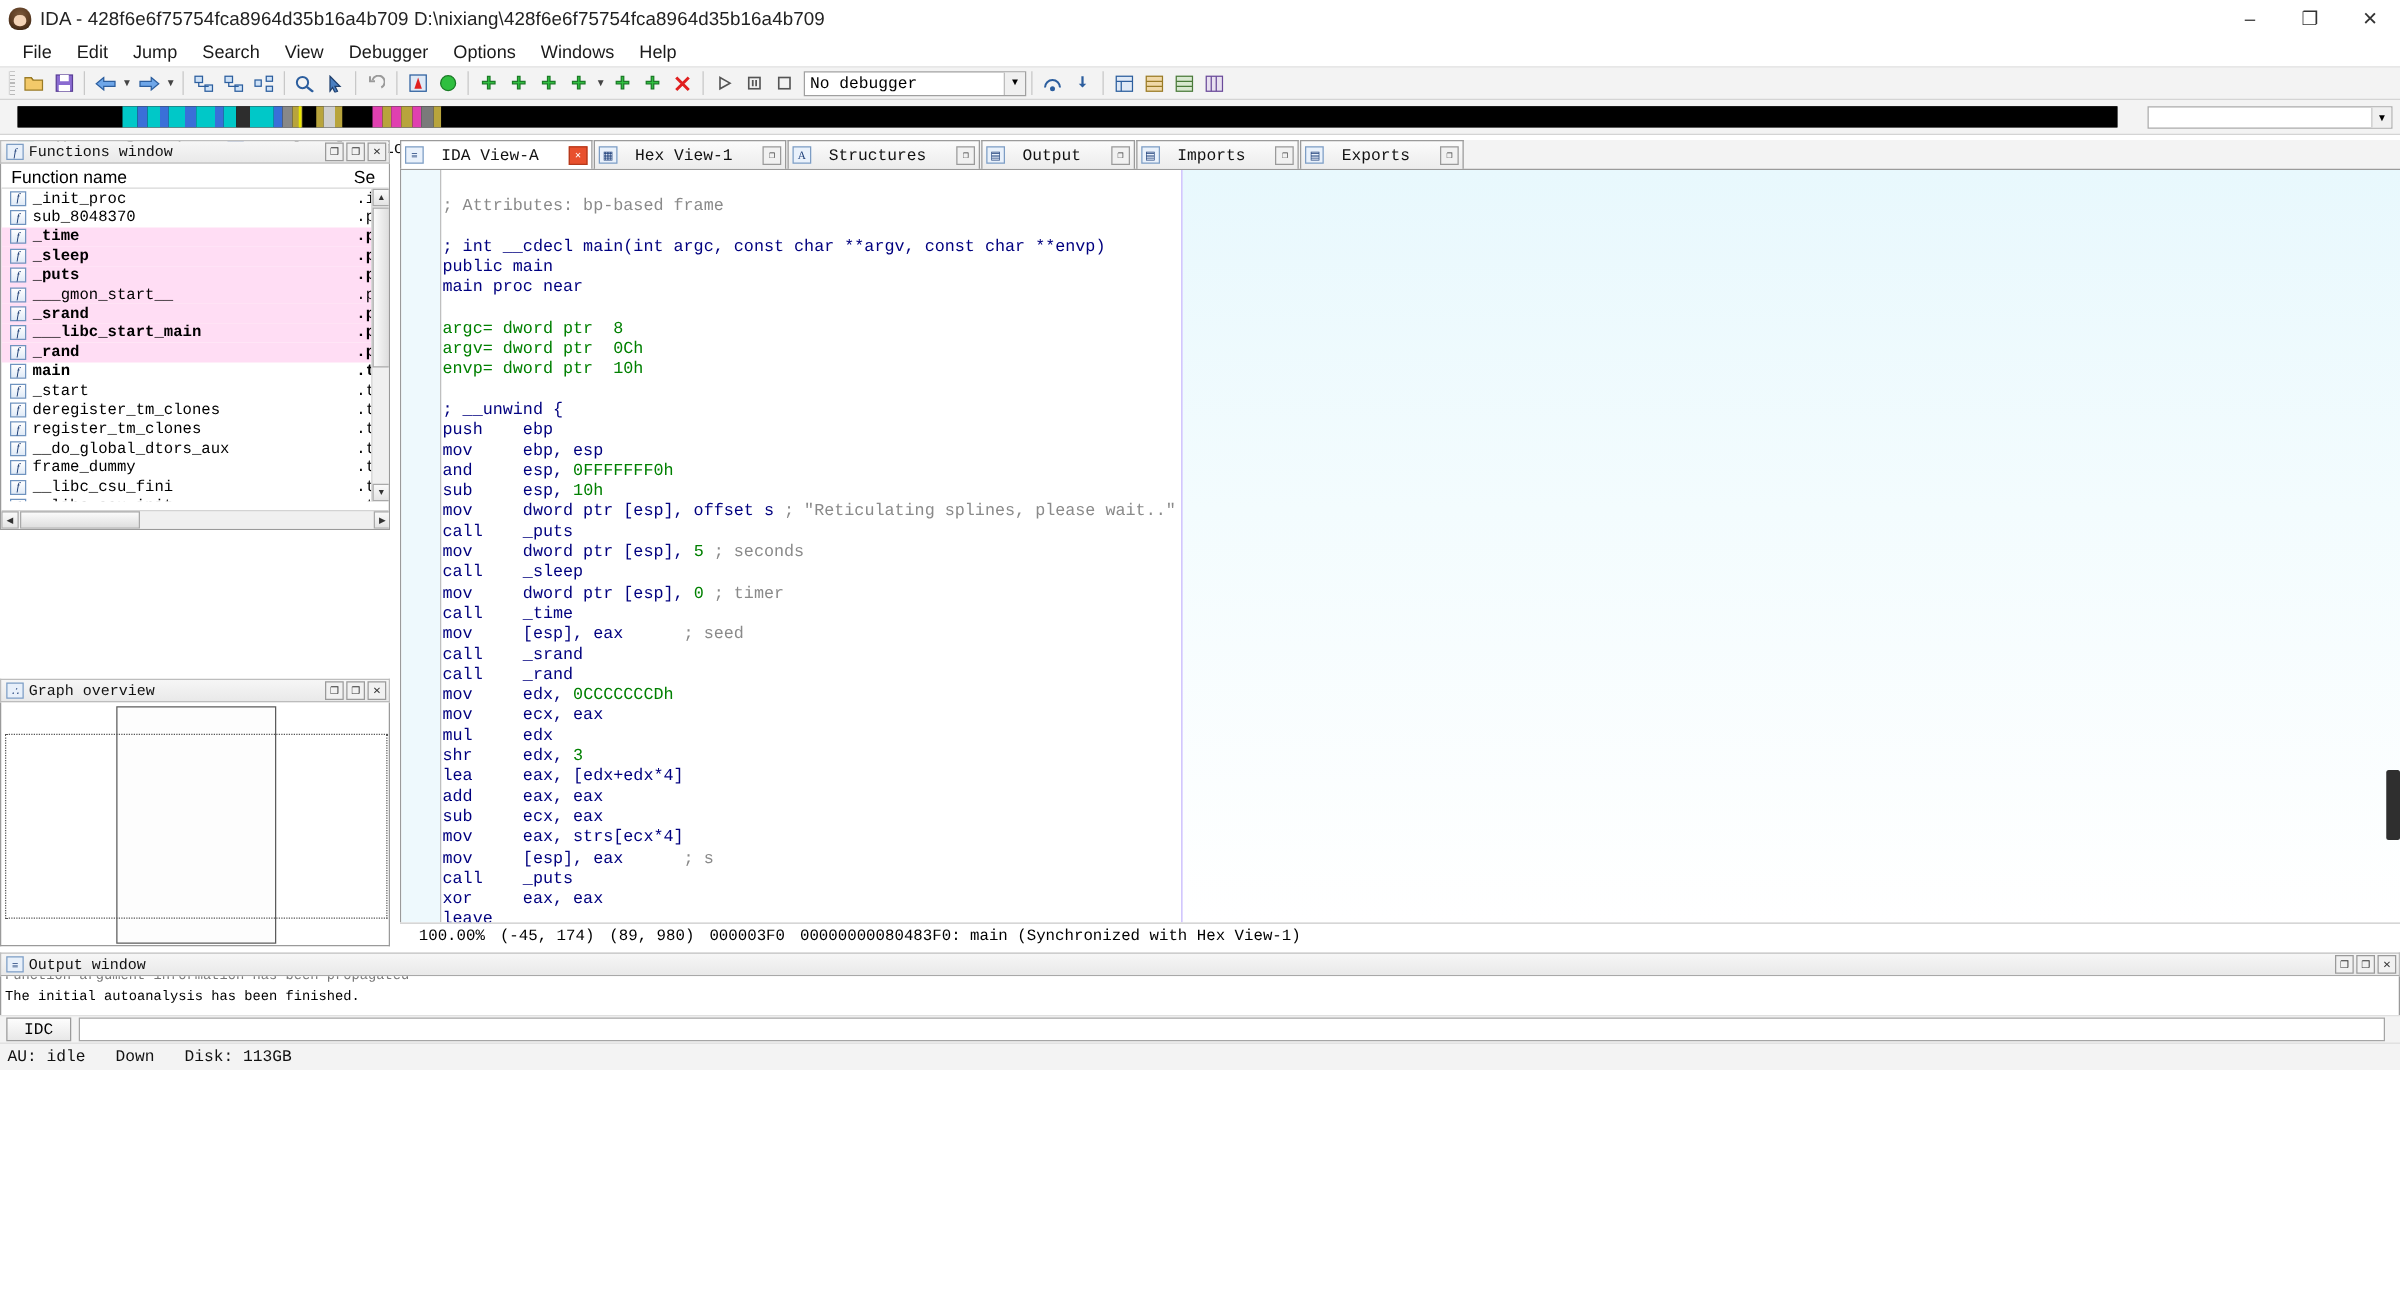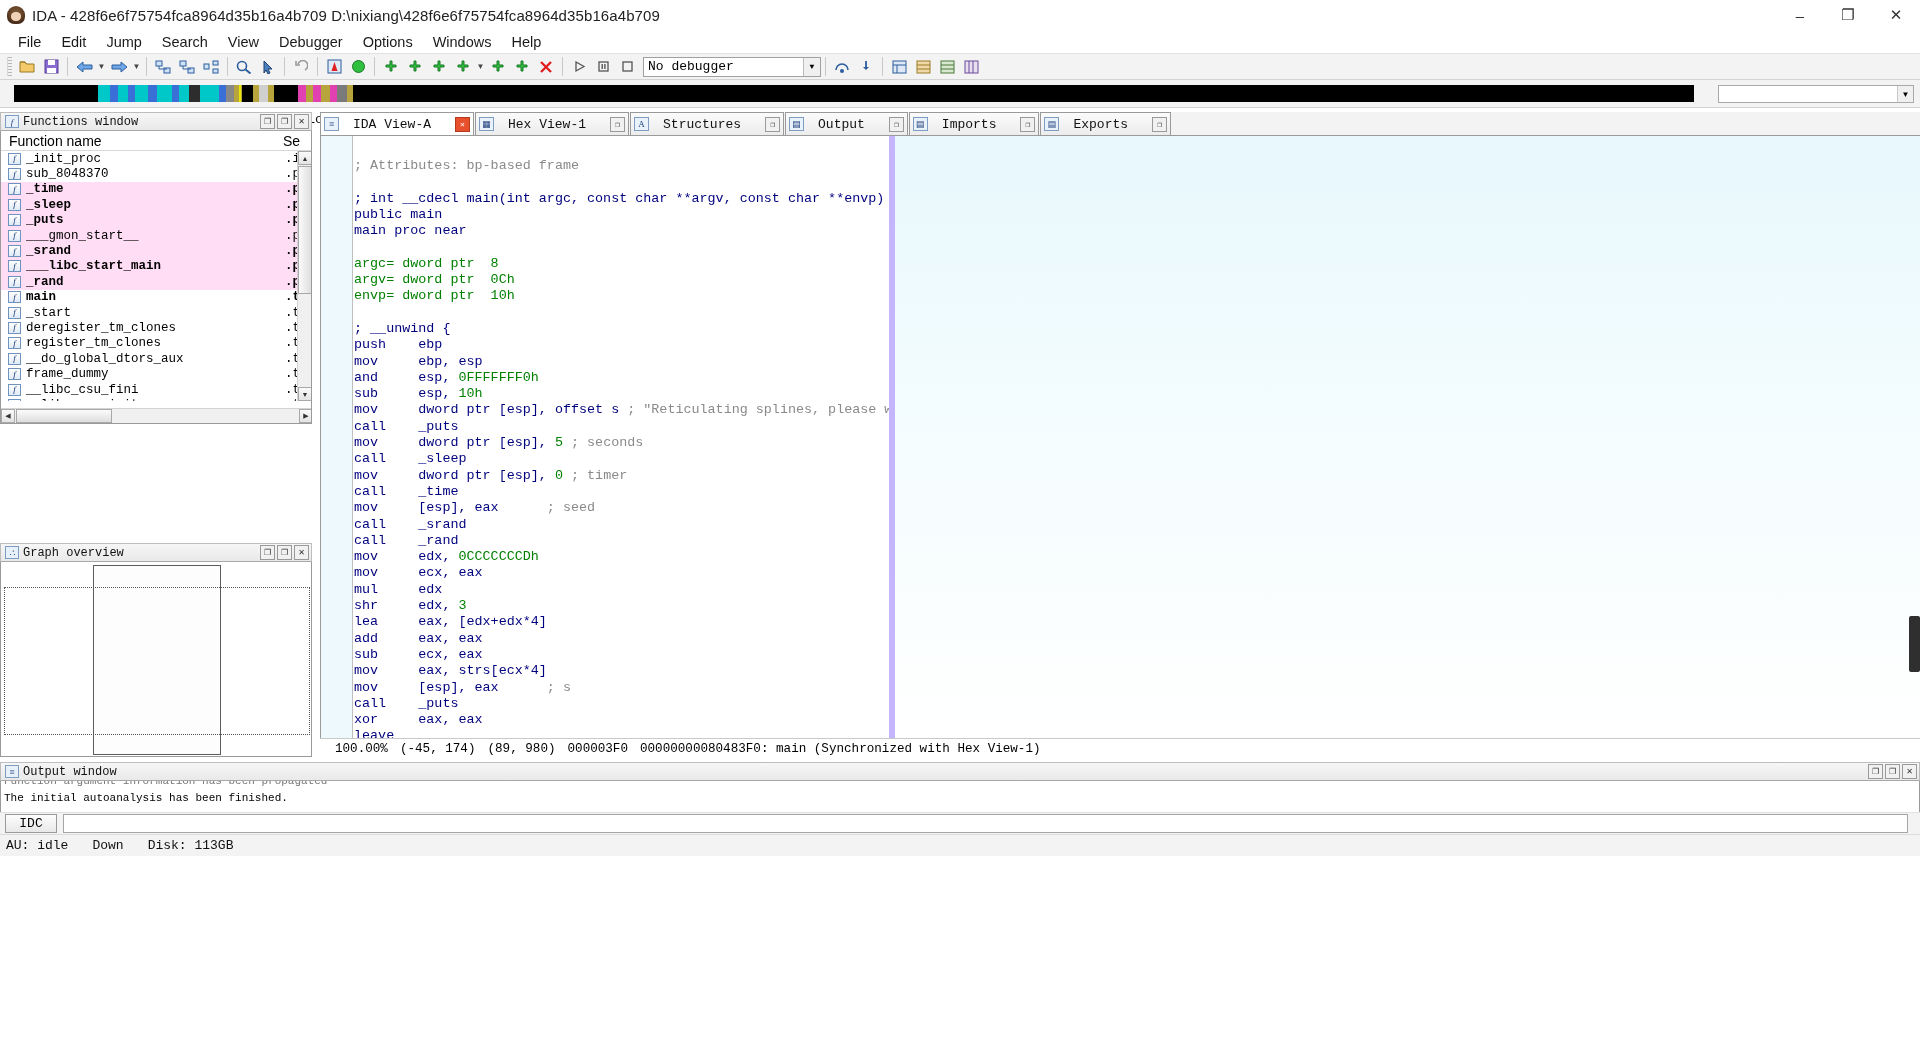--- a/index.html
+++ b/index.html
@@ -235,22 +235,22 @@
   .tab .tclose {
     width: 15px; height: 15px; margin-left: 2px;
     border: 1px solid #9a9a9a; background: #f1f1f1;
     display: flex; align-items: center; justify-content: center;
     font-size: 8px; color: #333;
   }
   .tab.active .tclose { background: #e8502d; border-color: #b43a1d; color: #fff; }
 
   
   #disasm {
-    position: absolute; left: 320px; top: 136px; width: 575px; height: 602px;
-    background: #ffffff; border-left: 1px solid #9a9a9a; border-right: 6px solid #c4b5fd;
+    position: absolute; left: 320px; top: 136px; width: 626px; height: 602px;
+    background: #ffffff; border-left: 1px solid #9a9a9a; border-right: 1px solid #c4b5fd;
     overflow: hidden;
   }
   #arrowgutter {
     position: absolute; left: 0; top: 0; width: 32px; height: 602px;
     background: #eef9fd; border-right: 1px solid #bfbfbf;
   }
   #disasmcode {
     position: absolute; left: 33px; top: 0; right: 0; height: 602px;
     padding-top: 22px;
     font-family: "Liberation Mono", monospace; font-size: 13.4px; line-height: 16.3px;

